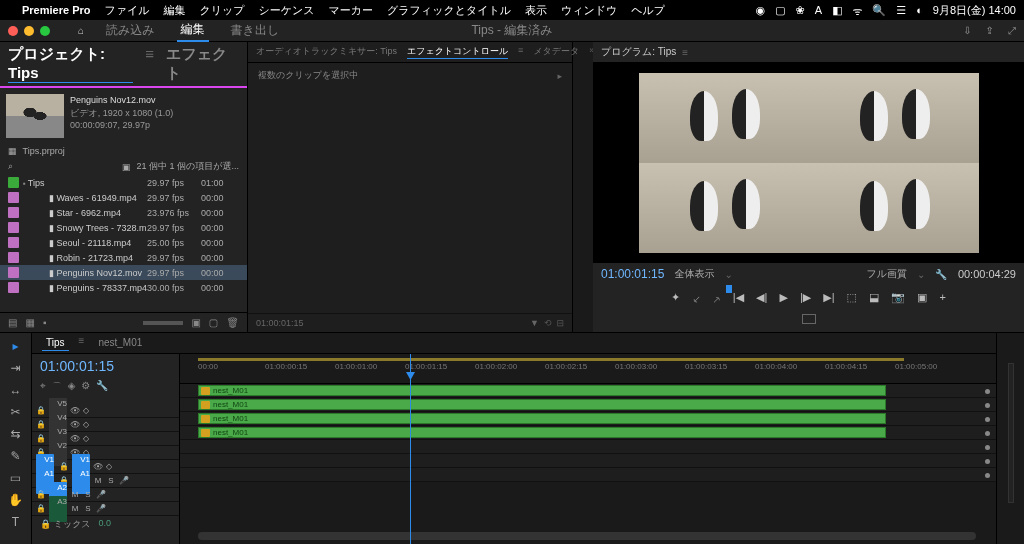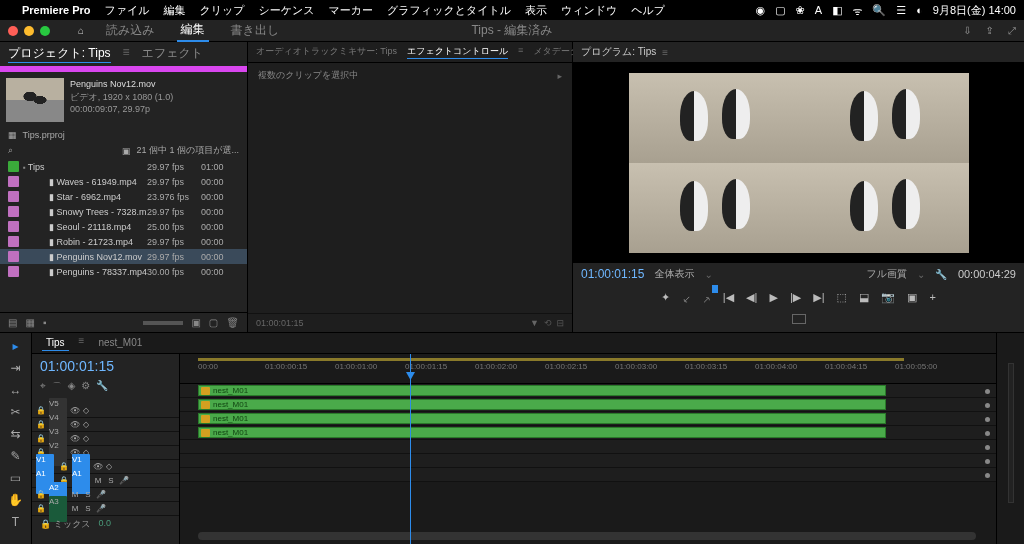--- a/index.html
+++ b/index.html
@@ -17,21 +17,21 @@
 .traffic div { width: 10px; height: 10px; border-radius: 50%; }
 .tr-red { background: #ff5f57; } .tr-yel { background: #febc2e; } .tr-grn { background: #28c840; }
 .toolbar .tab { color: #888; font-size: 12px; padding: 2px 4px; cursor: pointer; }
 .toolbar .tab.active { color: #fff; border-bottom: 2px solid #2d8ceb; }
 .toolbar .center { position: absolute; left: 50%; transform: translateX(-50%); color: #888; font-size: 12px; }
 .toolbar .right { margin-left: auto; display: flex; gap: 14px; color: #999; }
 
 .main { display: flex; height: 290px; }
 
 .left-panel { width: 248px; background: #232323; border-right: 1px solid #000; display: flex; flex-direction: column; }
-.panel-tabs { display: flex; gap: 12px; padding: 3px 8px; border-bottom: 6px solid #d946ef; font-size: 12px; }
+.panel-tabs { display: flex; gap: 12px; padding: 3px 8px; border-bottom: 2px solid #d946ef; font-size: 15px; font-weight: bold; }
 .panel-tabs .ptab { color: #888; cursor: pointer; }
 .panel-tabs .ptab.active { color: #fff; border-bottom: 1px solid #2d8ceb; }
 
 .clip-info { display: flex; padding: 6px; gap: 6px; }
 .clip-thumb { width: 58px; height: 44px; background: linear-gradient(#b8b0a0 50%, #888 50%); position: relative; }
 .clip-thumb::after { content: ""; position: absolute; inset: 4px; background: radial-gradient(ellipse at 40% 40%, #222 15%, transparent 16%), radial-gradient(ellipse at 60% 50%, #222 15%, transparent 16%); }
 .clip-meta { color: #999; font-size: 9px; line-height: 1.4; }
 .clip-meta .name { color: #ddd; }
 
 .proj-row { display: flex; align-items: center; padding: 2px 8px; gap: 6px; color: #aaa; font-size: 9px; }
@@ -52,21 +52,21 @@
 .left-footer { display: flex; gap: 8px; padding: 4px 8px; border-top: 1px solid #000; color: #888; }
 
 .center-panel { width: 325px; background: #1e1e1e; border-right: 1px solid #000; display: flex; flex-direction: column; }
 .center-tabs { display: flex; gap: 10px; padding: 3px 8px; font-size: 9px; color: #777; border-bottom: 1px solid #000; flex-wrap: nowrap; white-space: nowrap; }
 .center-tabs .ctab { cursor: pointer; }
 .center-tabs .ctab.active { color: #fff; border-bottom: 1px solid #2d8ceb; }
 .center-body { flex: 1; padding: 6px 10px; color: #888; font-size: 9px; }
 .center-body .msg { display: flex; justify-content: space-between; align-items: center; }
 .center-footer { padding: 4px 8px; color: #666; font-size: 9px; display: flex; justify-content: space-between; border-top: 1px solid #111; }
 
-.right-panel { flex: 1; background: #232323; display: flex; flex-direction: column; }
+.right-panel { flex: 1; background: #232323; display: flex; flex-direction: column; margin-left: 20px; }
 .right-header { display: flex; align-items: center; padding: 3px 8px; font-size: 10px; gap: 6px; border-bottom: 1px solid #000; }
 .preview { flex: 1; background: #000; display: flex; align-items: center; justify-content: center; padding: 10px; }
 .preview-grid { display: grid; grid-template-columns: 1fr 1fr; grid-template-rows: 1fr 1fr; gap: 0; width: 340px; height: 180px; }
 .preview-cell { background: linear-gradient(#c8c0b0, #a8a090); position: relative; overflow: hidden; }
 .penguin { position: absolute; width: 28px; height: 50px; background: linear-gradient(90deg, #222 50%, #eee 50%); border-radius: 50% 50% 40% 40%; }
 .p1 { left: 30%; top: 20%; } .p2 { left: 55%; top: 18%; }
 
 .preview-footer { display: flex; align-items: center; padding: 4px 8px; gap: 10px; font-size: 10px; }
 .tc { color: #6fb7ff; font-size: 12px; }
 .preview-footer .mid { flex: 1; }
@@ -94,21 +94,21 @@
 .tl-tabs { display: flex; gap: 10px; padding: 2px 10px; border-bottom: 1px solid #000; font-size: 10px; }
 .tl-tabs .tltab { color: #888; cursor: pointer; padding: 2px 4px; }
 .tl-tabs .tltab.active { color: #fff; border-bottom: 1px solid #2d8ceb; }
 
 .tl-body { flex: 1; display: flex; }
 .tl-left { width: 148px; background: #232323; border-right: 1px solid #000; }
 .tl-timecode { padding: 4px 8px; color: #6fb7ff; font-size: 14px; }
 .tl-controls { display: flex; gap: 6px; padding: 2px 8px; color: #888; font-size: 10px; }
 
 .track-header { display: flex; align-items: center; height: 14px; padding: 0 4px; gap: 3px; font-size: 8px; color: #aaa; border-bottom: 1px solid #111; }
-.track-header .label { width: 18px; text-align: left; background: #333; height: 26px; line-height: 11px; border-radius: 1px; }
+.track-header .label { width: 18px; text-align: right; background: #333; height: 26px; line-height: 11px; border-radius: 1px; }
 .track-header .label.sel { background: #2d8ceb; color: #fff; }
 .track-header .lock, .track-header .eye, .track-header .m, .track-header .s { width: 10px; text-align: center; }
 .track-header.audio .label { background: #1a5a3a; }
 .track-header.audio .label.sel { background: #2d8ceb; }
 .mix-row { padding: 2px 8px; font-size: 9px; color: #999; display: flex; gap: 8px; }
 .mix-row .val { color: #4a9a7a; }
 
 .tl-right { flex: 1; position: relative; overflow: hidden; }
 .ruler { height: 30px; background: #1a1a1a; position: relative; border-bottom: 1px solid #000; }
 .ruler-mark { position: absolute; top: 8px; font-size: 8px; color: #777; }

